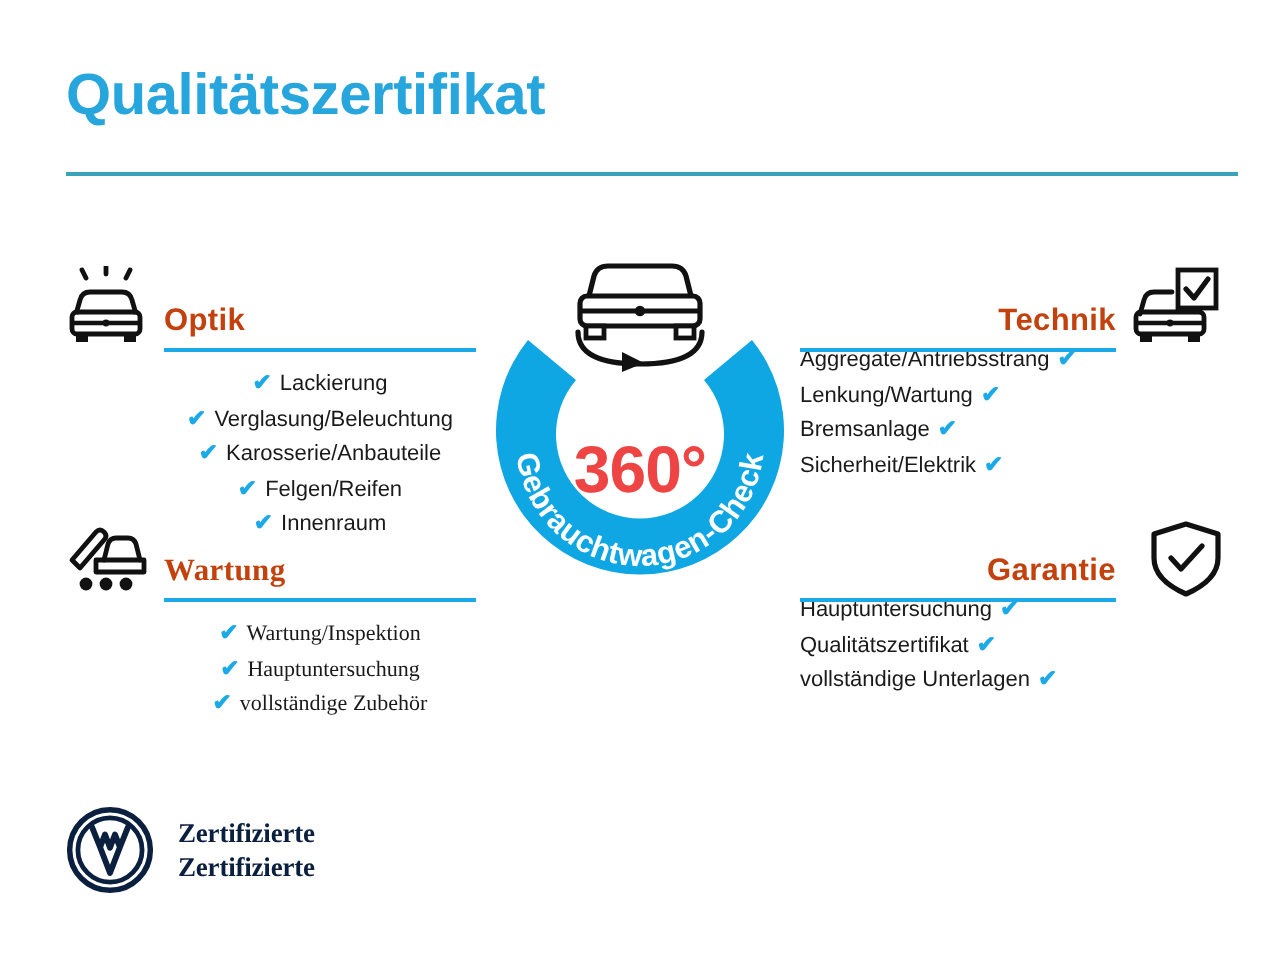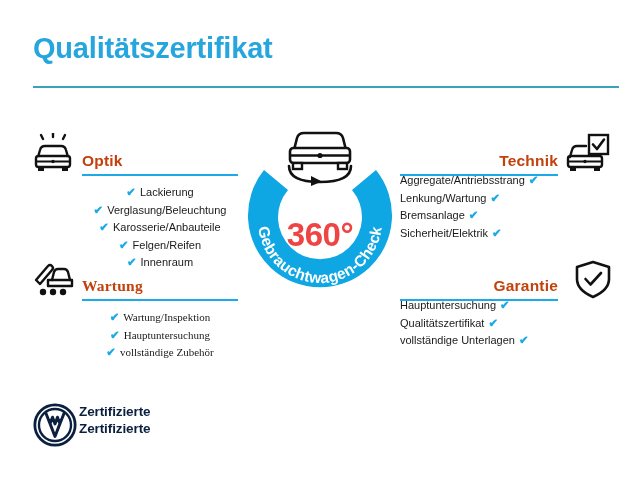--- a/index.html
+++ b/index.html
@@ -116,22 +116,23 @@
     color: #ef4444;
     letter-spacing: -0.5px;
   }
 
   
   #footer {
     position: absolute;
     left: 33px;
     top: 403px;
     display: flex;
-    align-items: flex-start;
-    gap: 2px;
+    align-items: center;
+    gap: 12px;
+    font-family: Liberation Serif, serif;
   }
   .vw-mark svg { display: block; }
   .vw-text {
     font-size: 13.5px;
     font-weight: bold;
     line-height: 17px;
     color: #0B1F3F;
     letter-spacing: -0.1px;
   }
 </style>

